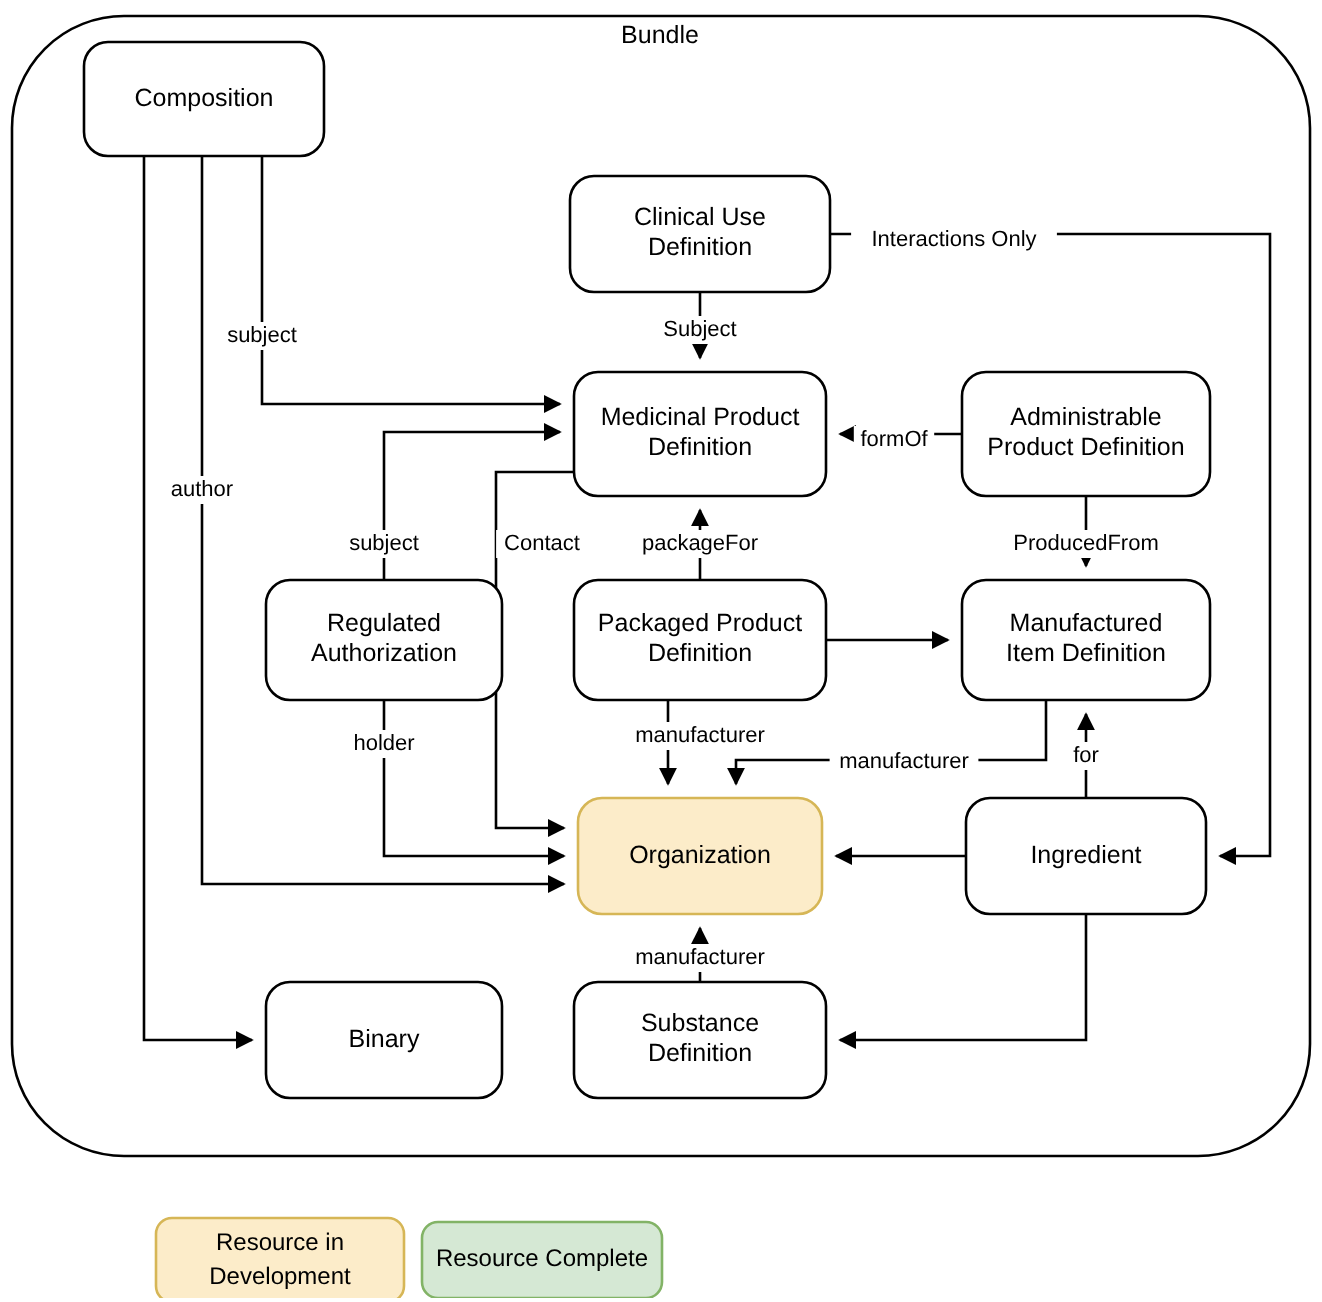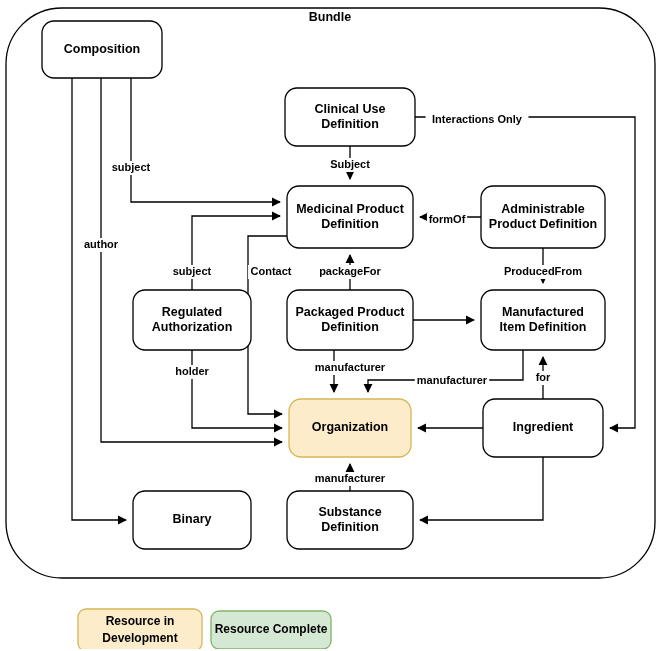--- a/index.html
+++ b/index.html
@@ -9,21 +9,20 @@
   }
   body {
     font-family: "Liberation Sans", sans-serif;
   }
   #canvas {
     position: relative;
     width: 661px;
     height: 649px;
     background: #ffffff;
     overflow: hidden;
-    font-weight: bold;
   }
   #diagram-svg {
     position: absolute;
     left: 0;
     top: 0;
     width: 661px;
     height: 651px;
   }
   .node-label {
     font-family: "Liberation Sans", sans-serif;

